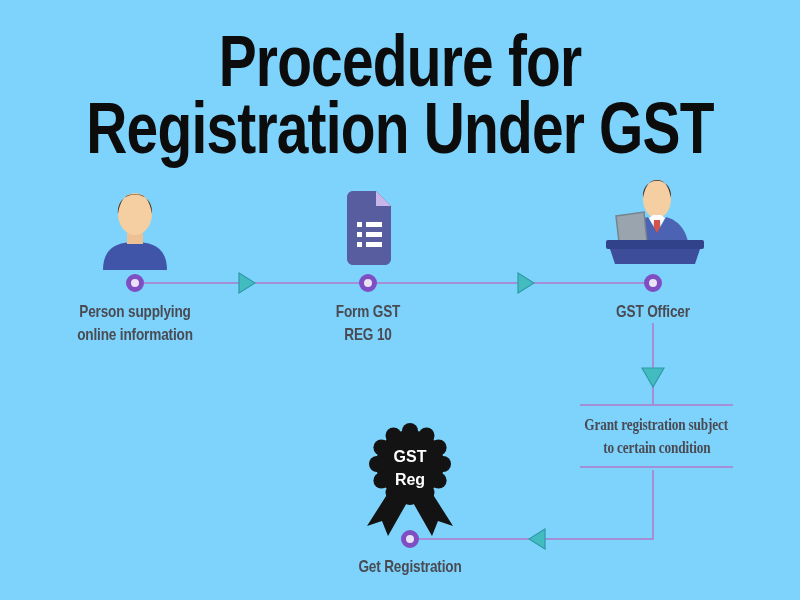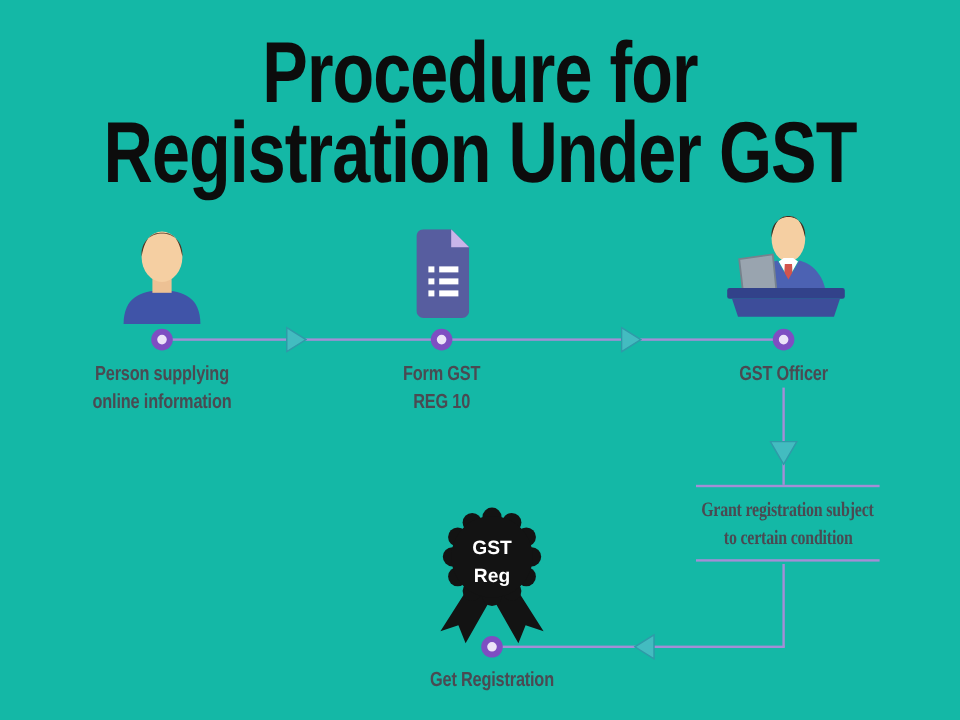--- a/index.html
+++ b/index.html
@@ -2,21 +2,21 @@
 <html><head>
 <meta charset="utf-8">
 <style>
   * { margin: 0; padding: 0; box-sizing: border-box; }
   html, body { width: 800px; height: 600px; overflow: hidden; }
   body { font-family: "Liberation Sans", sans-serif; }
 
   .canvas {
     position: relative;
     width: 800px; height: 600px;
-    background: #14b8a6;
+    background: #7dd3fc;
     overflow: hidden;
   }
 
   
   .title-line {
     position: absolute;
     left: 0; width: 800px;
     text-align: center;
     font-weight: 900;
     color: #0c0c0c;

